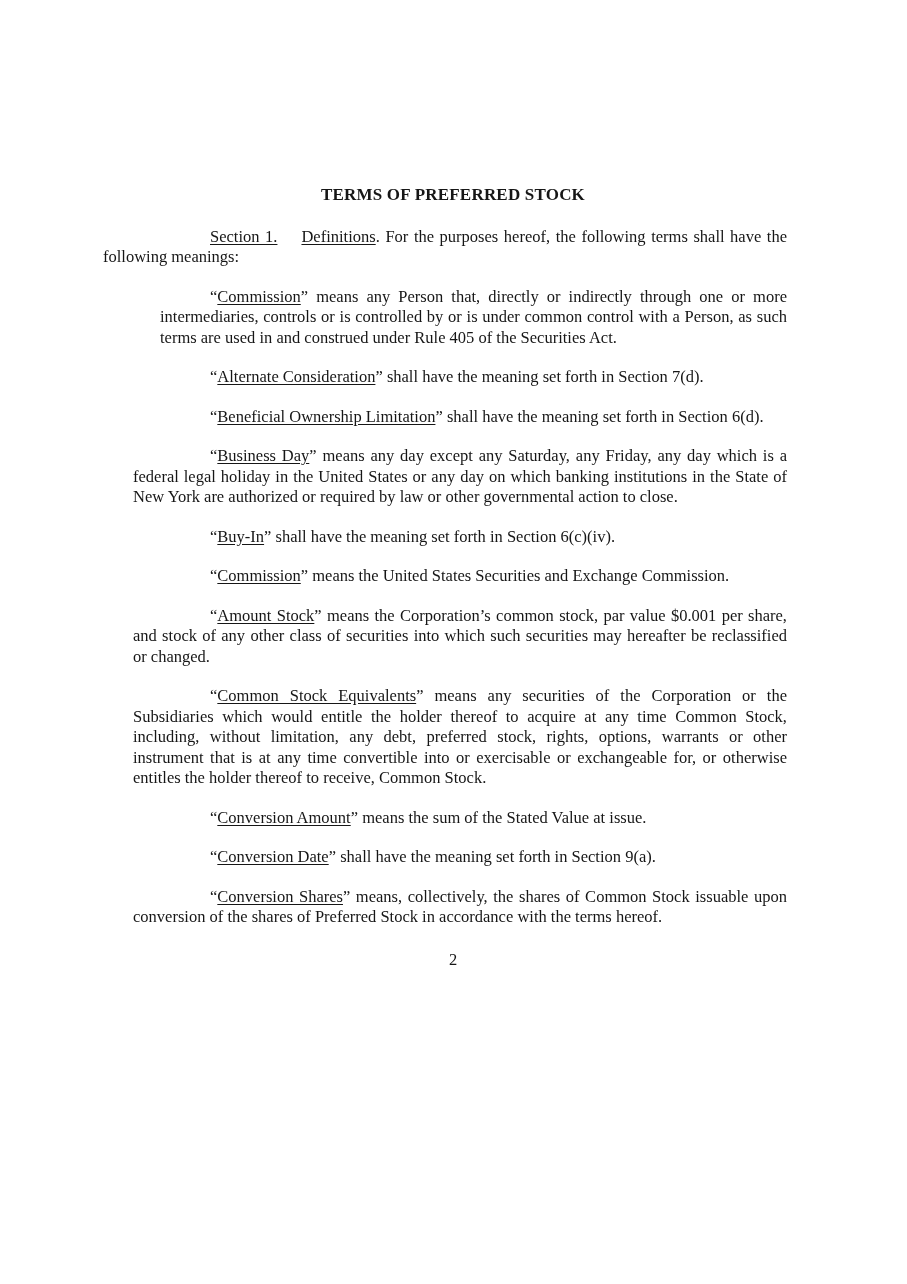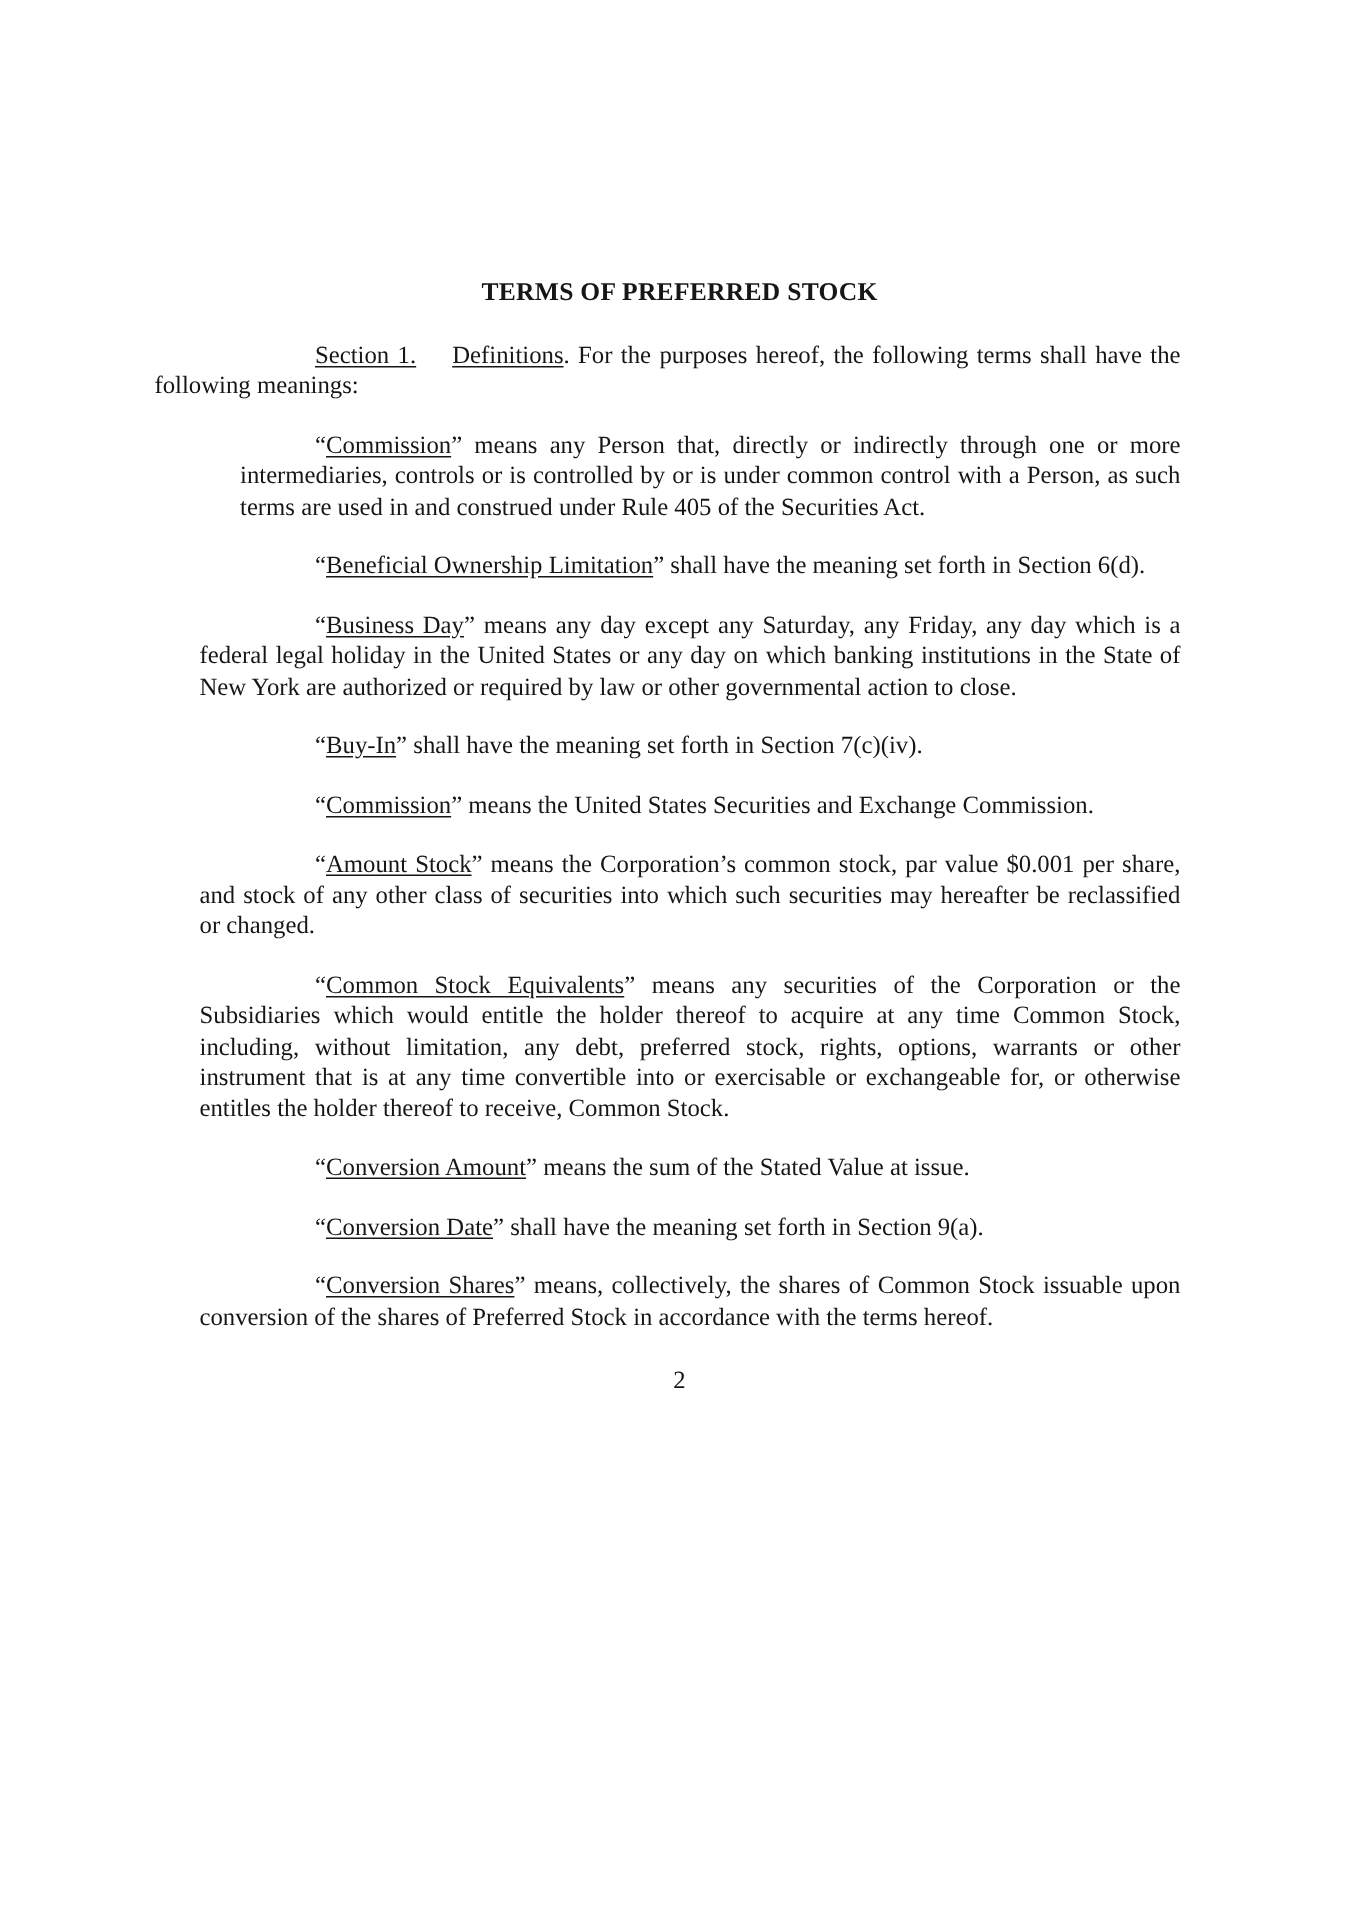--- a/index.html
+++ b/index.html
@@ -69,26 +69,27 @@
 <div class="page">
   <div class="content">
 
     <h1 class="doc-title">TERMS OF PREFERRED STOCK</h1>
 
     <p class="para section-intro"><span class="u">Section 1.</span><span class="tab-gap"></span><span class="u">Definitions</span><span>. For the purposes hereof, the following terms shall have the following meanings:</span></p>
 
     <div id="defs">
   <p class="para def wide"><span class="q oq">“</span><span class="term">Commission</span><span class="q cq">”</span><span class="body"> means any Person that, directly or indirectly through one or more intermediaries, controls or is controlled by or is under common control with a Person, as such terms are used in and construed under Rule 405 of the Securities Act.</span></p>
 
+  <p class="para def"><span class="q oq">“</span><span class="term">Alternate Consideration</span><span class="q cq">”</span><span class="body"> shall have the meaning set forth in Section 7(d).</span></p>
 
   <p class="para def"><span class="q oq">“</span><span class="term">Beneficial Ownership Limitation</span><span class="q cq">”</span><span class="body"> shall have the meaning set forth in Section 6(d).</span></p>
 
   <p class="para def"><span class="q oq">“</span><span class="term">Business Day</span><span class="q cq">”</span><span class="body"> means any day except any Saturday, any Friday, any day which is a federal legal holiday in the United States or any day on which banking institutions in the State of New York are authorized or required by law or other governmental action to close.</span></p>
 
-  <p class="para def"><span class="q oq">“</span><span class="term">Buy-In</span><span class="q cq">”</span><span class="body"> shall have the meaning set forth in Section 7(c)(iv).</span></p>
+  <p class="para def"><span class="q oq">“</span><span class="term">Buy-In</span><span class="q cq">”</span><span class="body"> shall have the meaning set forth in Section 6(c)(iv).</span></p>
 
   <p class="para def"><span class="q oq">“</span><span class="term">Commission</span><span class="q cq">”</span><span class="body"> means the United States Securities and Exchange Commission.</span></p>
 
   <p class="para def"><span class="q oq">“</span><span class="term">Amount Stock</span><span class="q cq">”</span><span class="body"> means the Corporation’s common stock, par value $0.001 per share, and stock of any other class of securities into which such securities may hereafter be reclassified or changed.</span></p>
 
   <p class="para def"><span class="q oq">“</span><span class="term">Common Stock Equivalents</span><span class="q cq">”</span><span class="body"> means any securities of the Corporation or the Subsidiaries which would entitle the holder thereof to acquire at any time Common Stock, including, without limitation, any debt, preferred stock, rights, options, warrants or other instrument that is at any time convertible into or exercisable or exchangeable for, or otherwise entitles the holder thereof to receive, Common Stock.</span></p>
 
   <p class="para def"><span class="q oq">“</span><span class="term">Conversion Amount</span><span class="q cq">”</span><span class="body"> means the sum of the Stated Value at issue.</span></p>
 
   <p class="para def"><span class="q oq">“</span><span class="term">Conversion Date</span><span class="q cq">”</span><span class="body"> shall have the meaning set forth in Section 9(a).</span></p>

